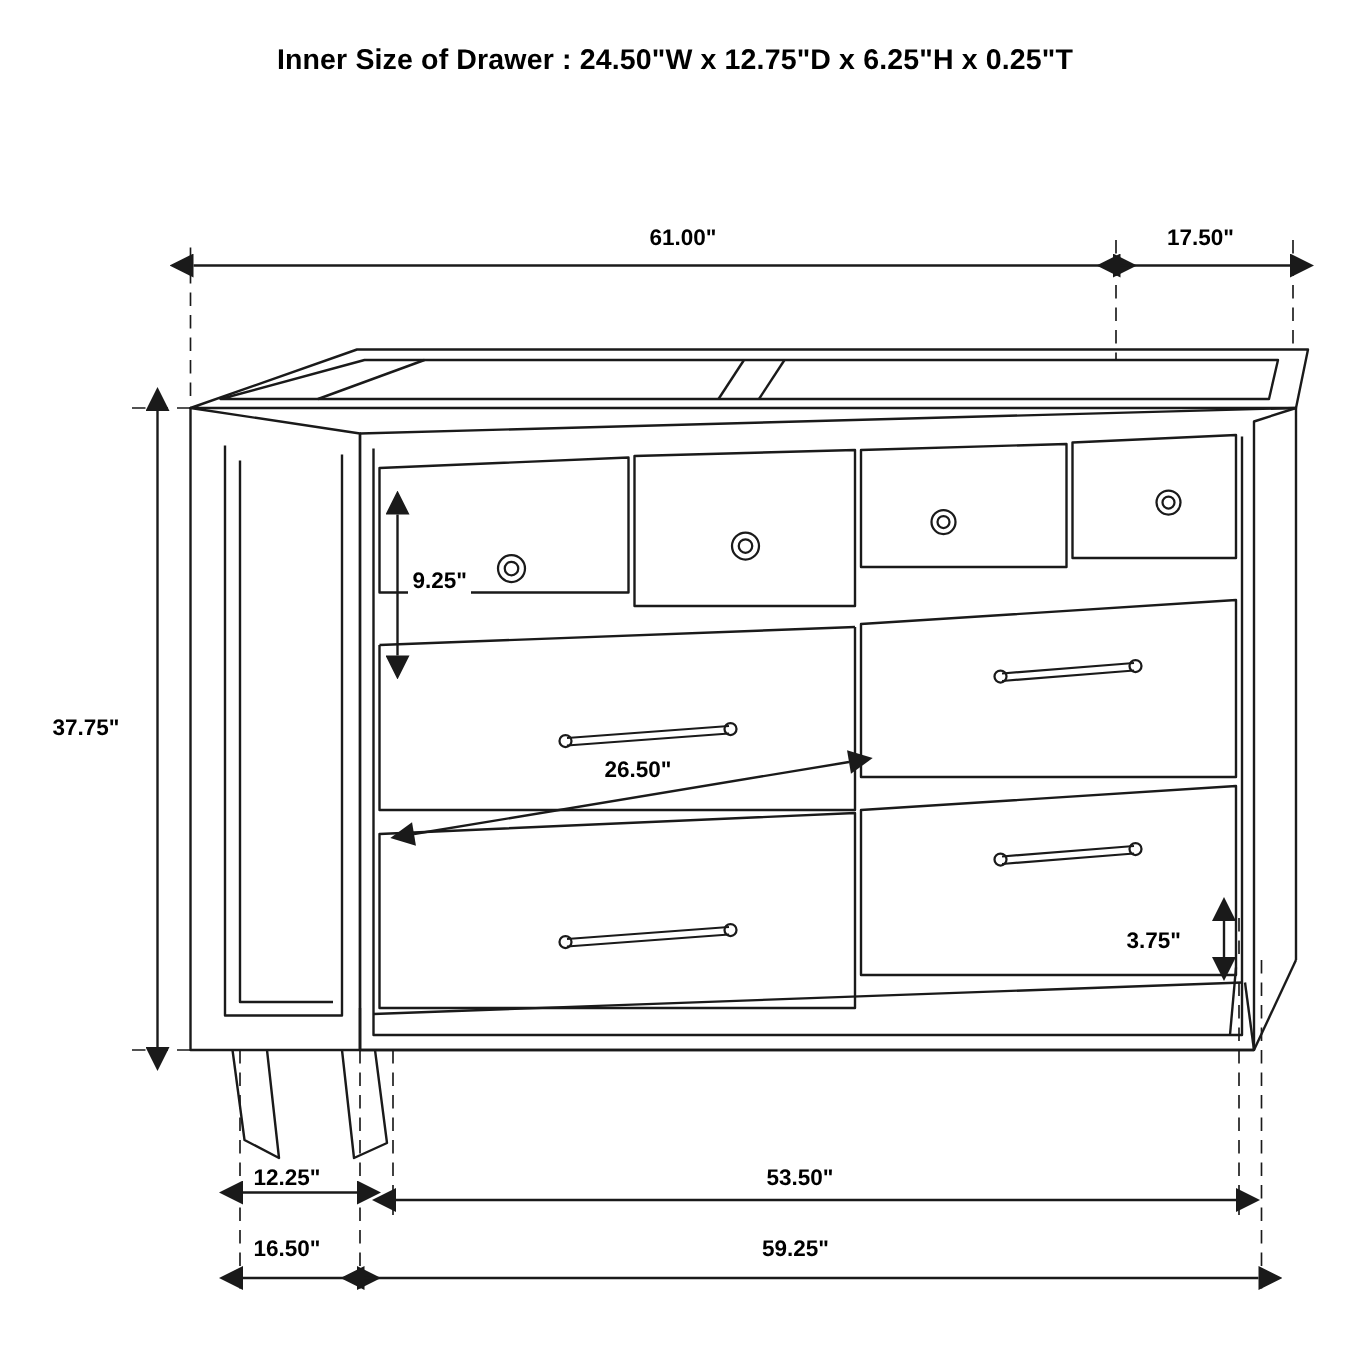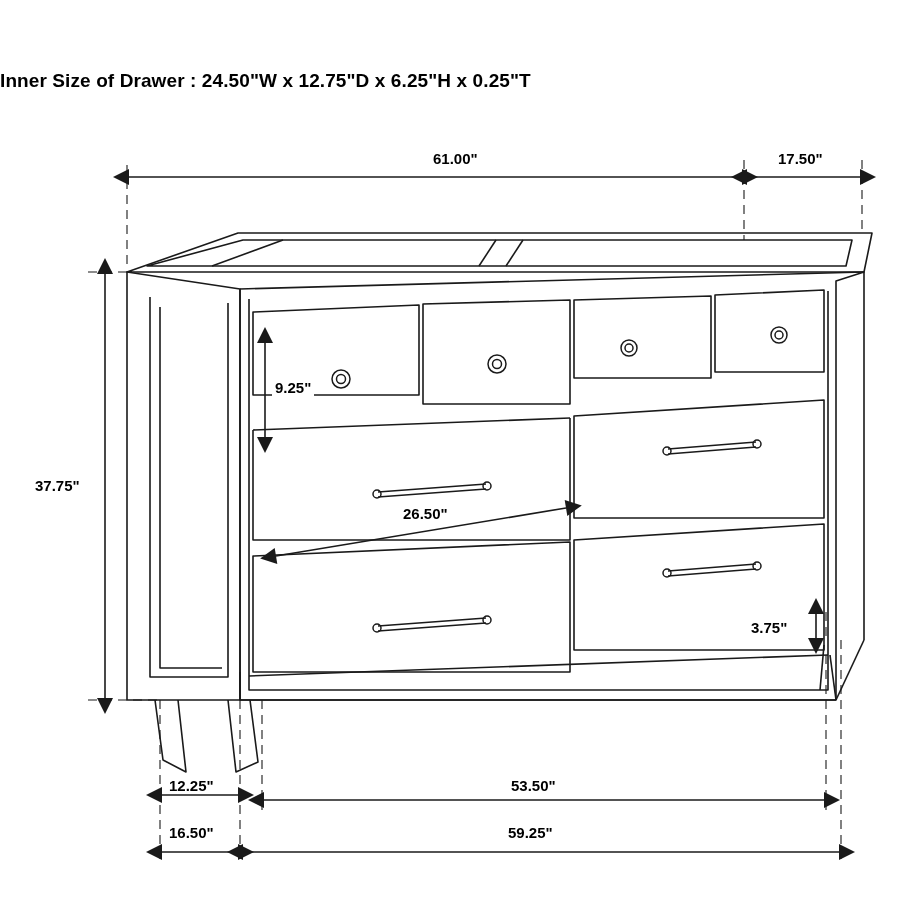--- a/index.html
+++ b/index.html
@@ -8,24 +8,24 @@
     background:#ffffff;
     font-family:"Liberation Sans", sans-serif;
     color:#000;
     position:relative;
     overflow:hidden;
   }
   #stage{position:absolute;inset:0;}
   .title{
     position:absolute;
     top:30px;left:0;width:900px;
+    text-align:center;
     font-size:19px;
     font-weight:bold;
     letter-spacing:0.1px;
-    margin-top:40px;
   }
   svg{position:absolute;top:0;left:0;}
   .dimlabel{
     position:absolute;
     font-size:15px;
     font-weight:bold;
     background:#fff;
     padding:0 3px;
     white-space:nowrap;
   }

